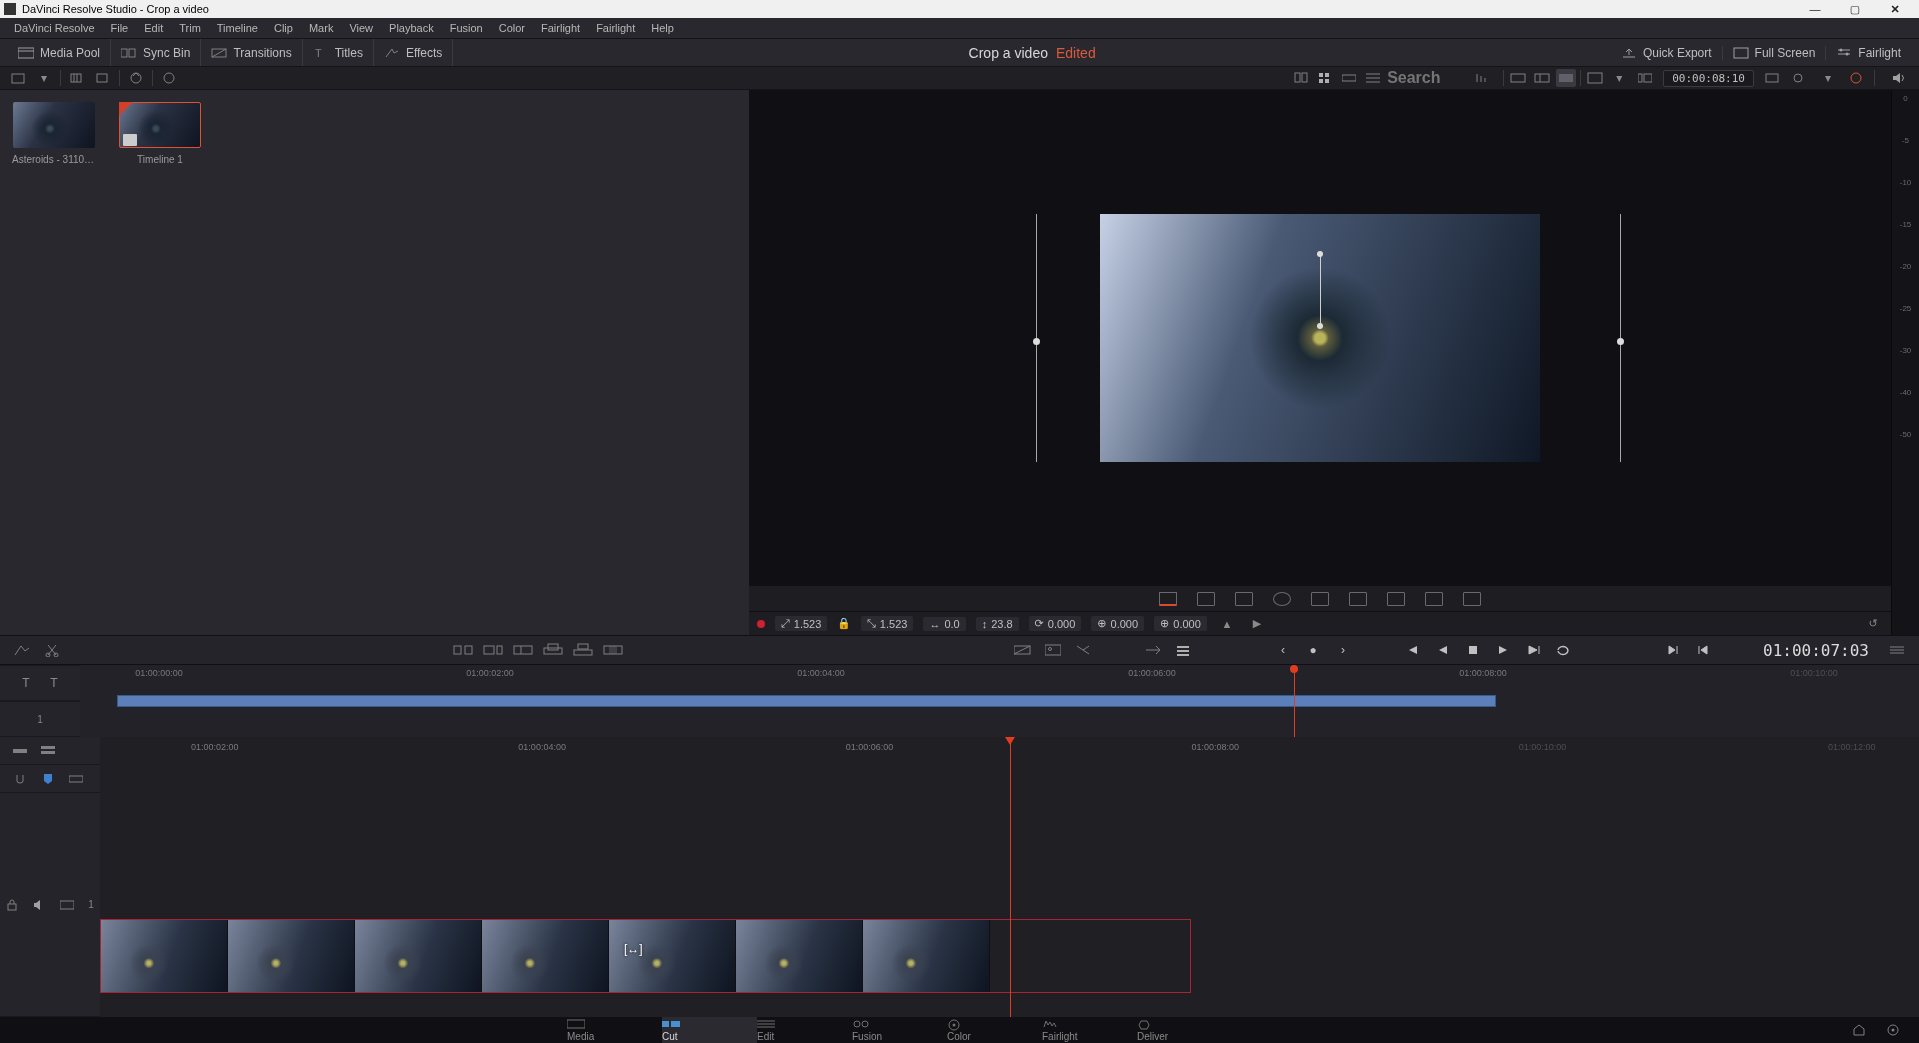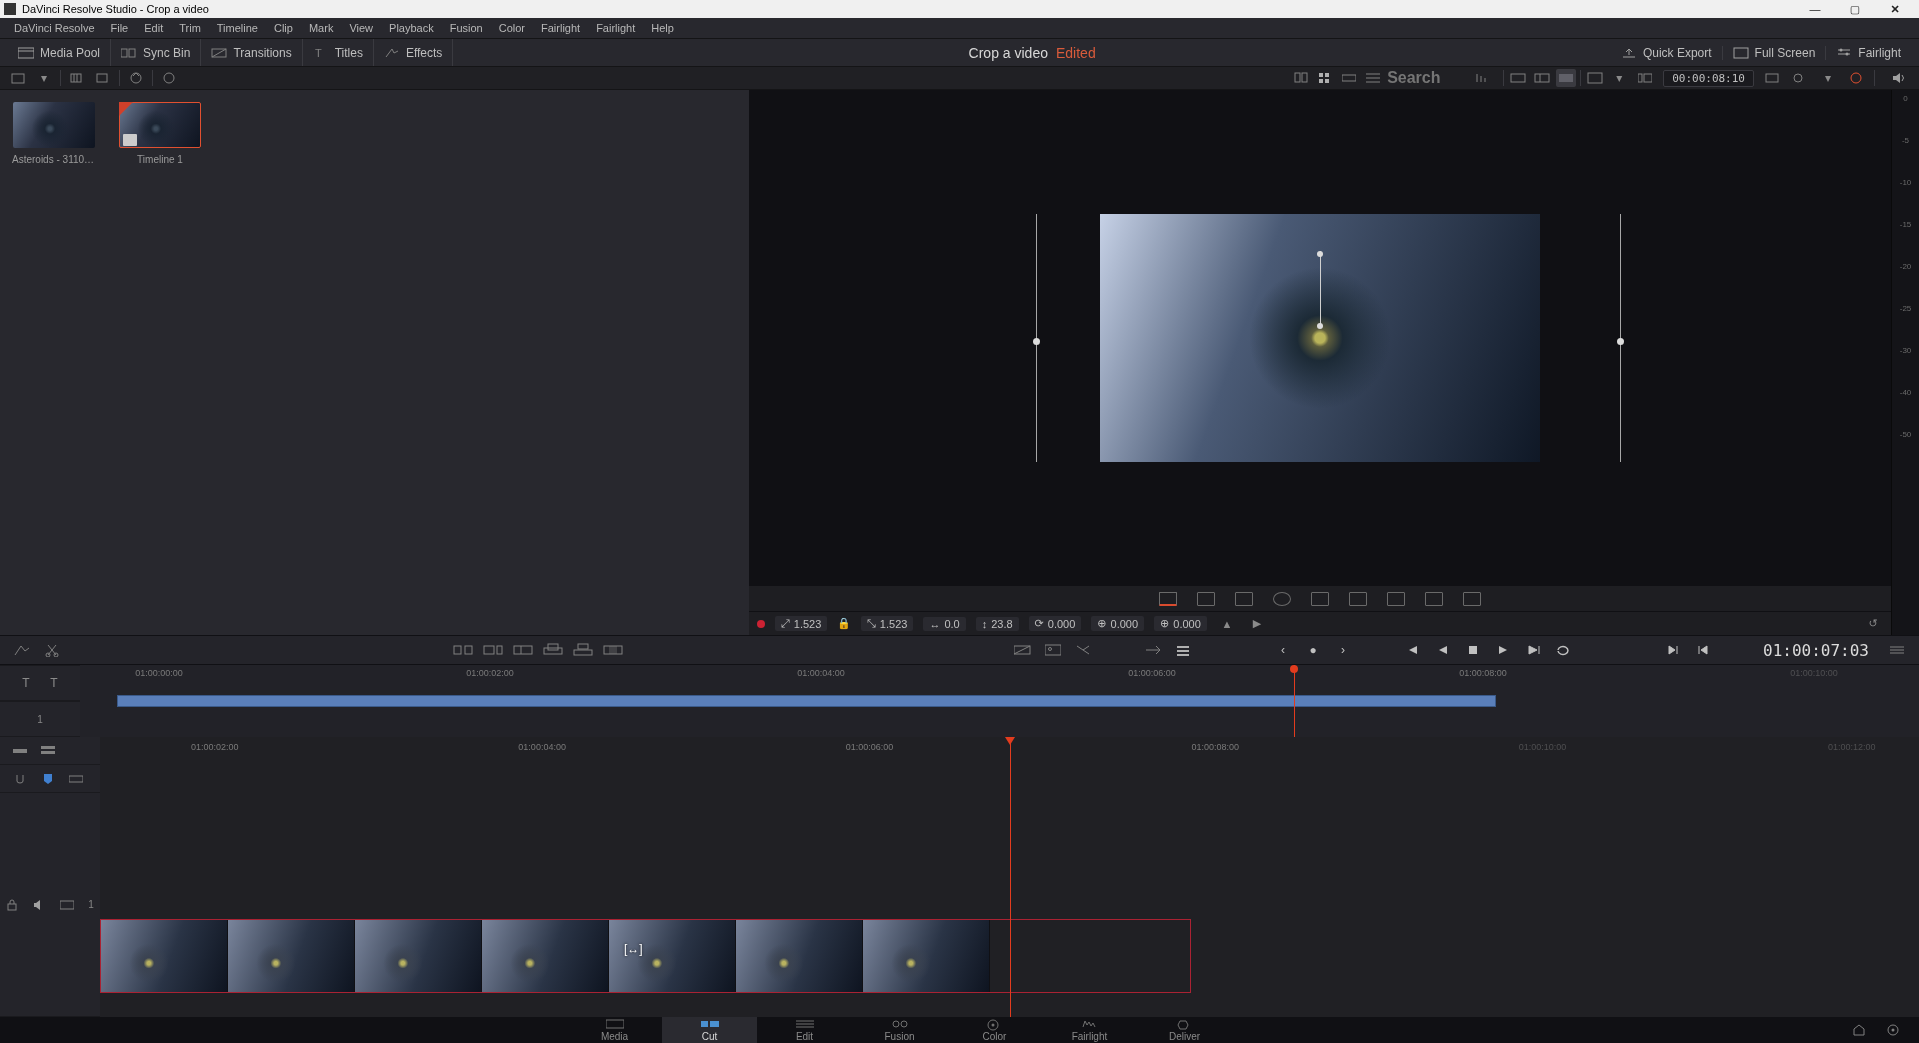--- a/index.html
+++ b/index.html
@@ -106,21 +106,21 @@
 .trim-cursor { position:absolute; color:#fff; font-size:12px; text-shadow: 0 0 3px #000; }
 
 
 .page-tabs { height: 26px; background: #101014; display: flex; align-items: stretch; font-size: 10px; color:#8a8a8a; }
 .page-tabs .branding { width: 440px; display:flex; align-items:center; gap: 8px; padding-left: 28px; }
 .branding .logo { width: 16px; height: 10px; display:flex; gap:1px; }
 .branding .logo span { flex:1; border-radius:50%; background:#c23; }
 .branding .logo span:nth-child(2){background:#2a7;}
 .branding .logo span:nth-child(3){background:#35c;}
 .page-tabs .tabs-center { flex:1; display:flex; justify-content:center; }
-.page-tab { width: 95px; display:flex; flex-direction:column; align-items:center; justify-content:center; gap:2px; }
+.page-tab { width: 95px; display:flex; flex-direction:column; align-items:flex-start; justify-content:center; gap:2px; }
 .page-tab.active { background:#2a2a30; color:#d8d8d8; }
 .page-tab .picon { width: 18px; height: 10px; }
 .page-tabs .right-tools { width: 120px; display:flex; align-items:center; justify-content:flex-end; gap:14px; padding-right: 16px; }
 
 svg { display:block; }
 </style>
 </head>
 <body>
 
 <div class="titlebar">

